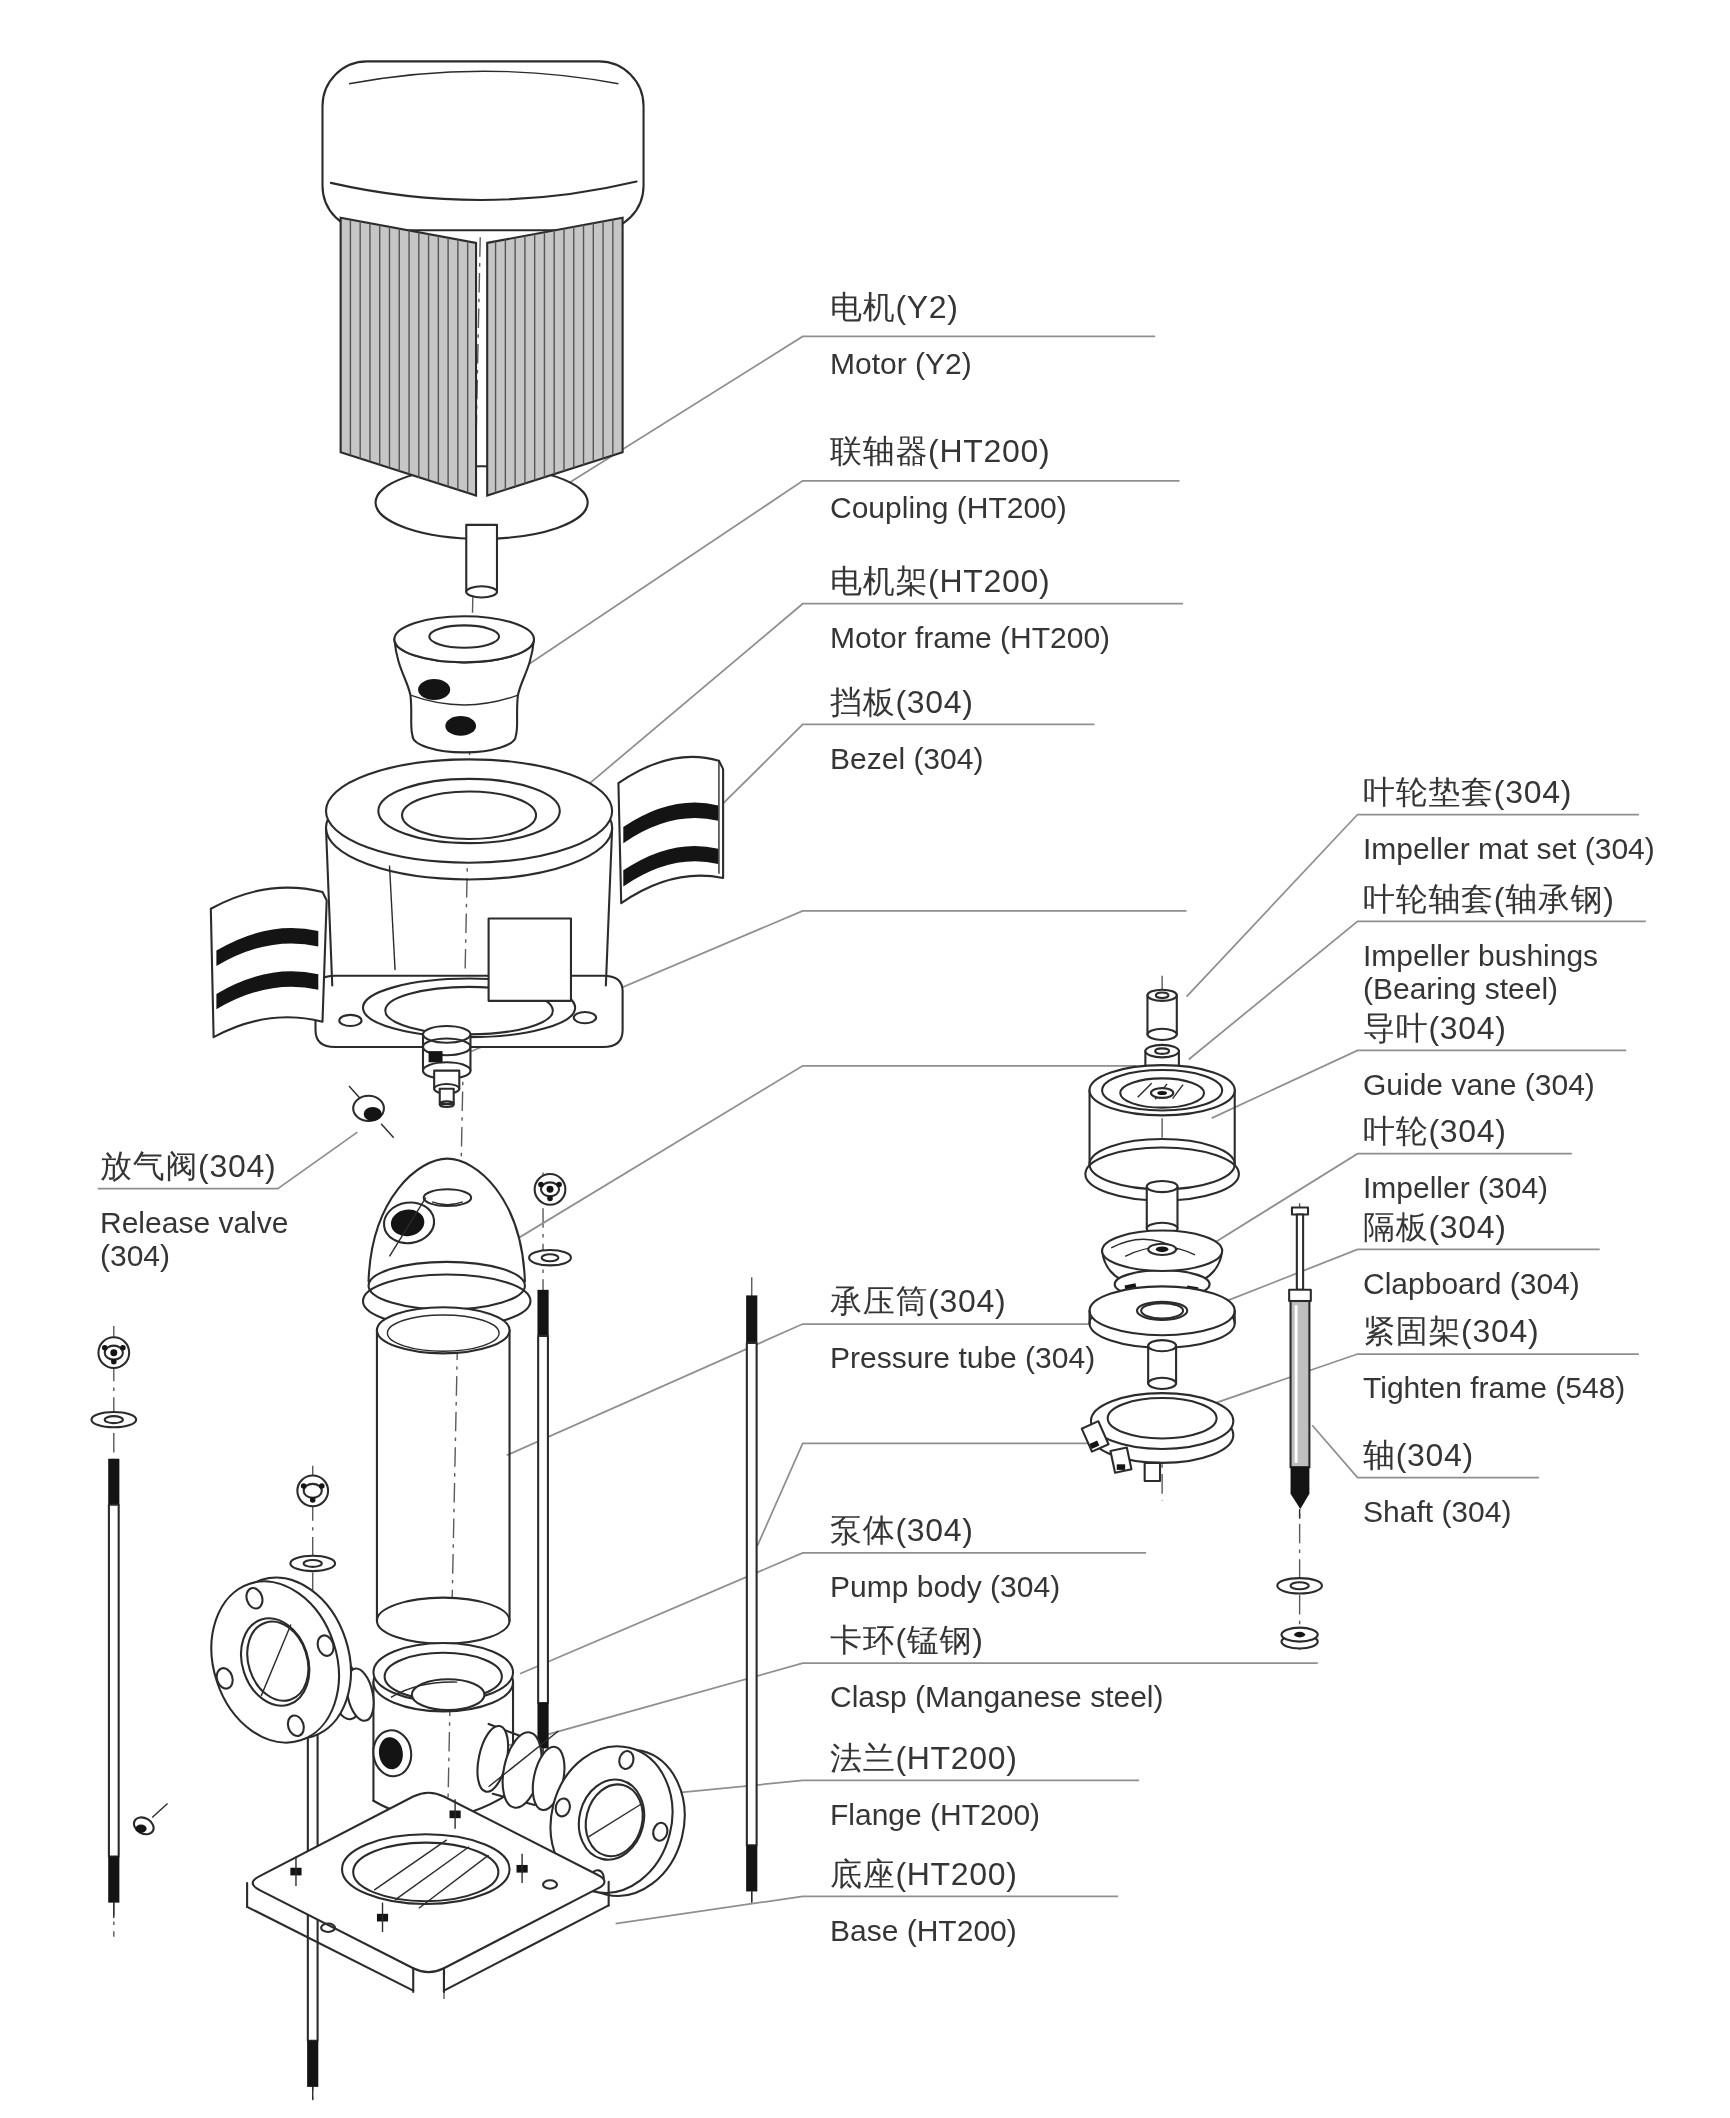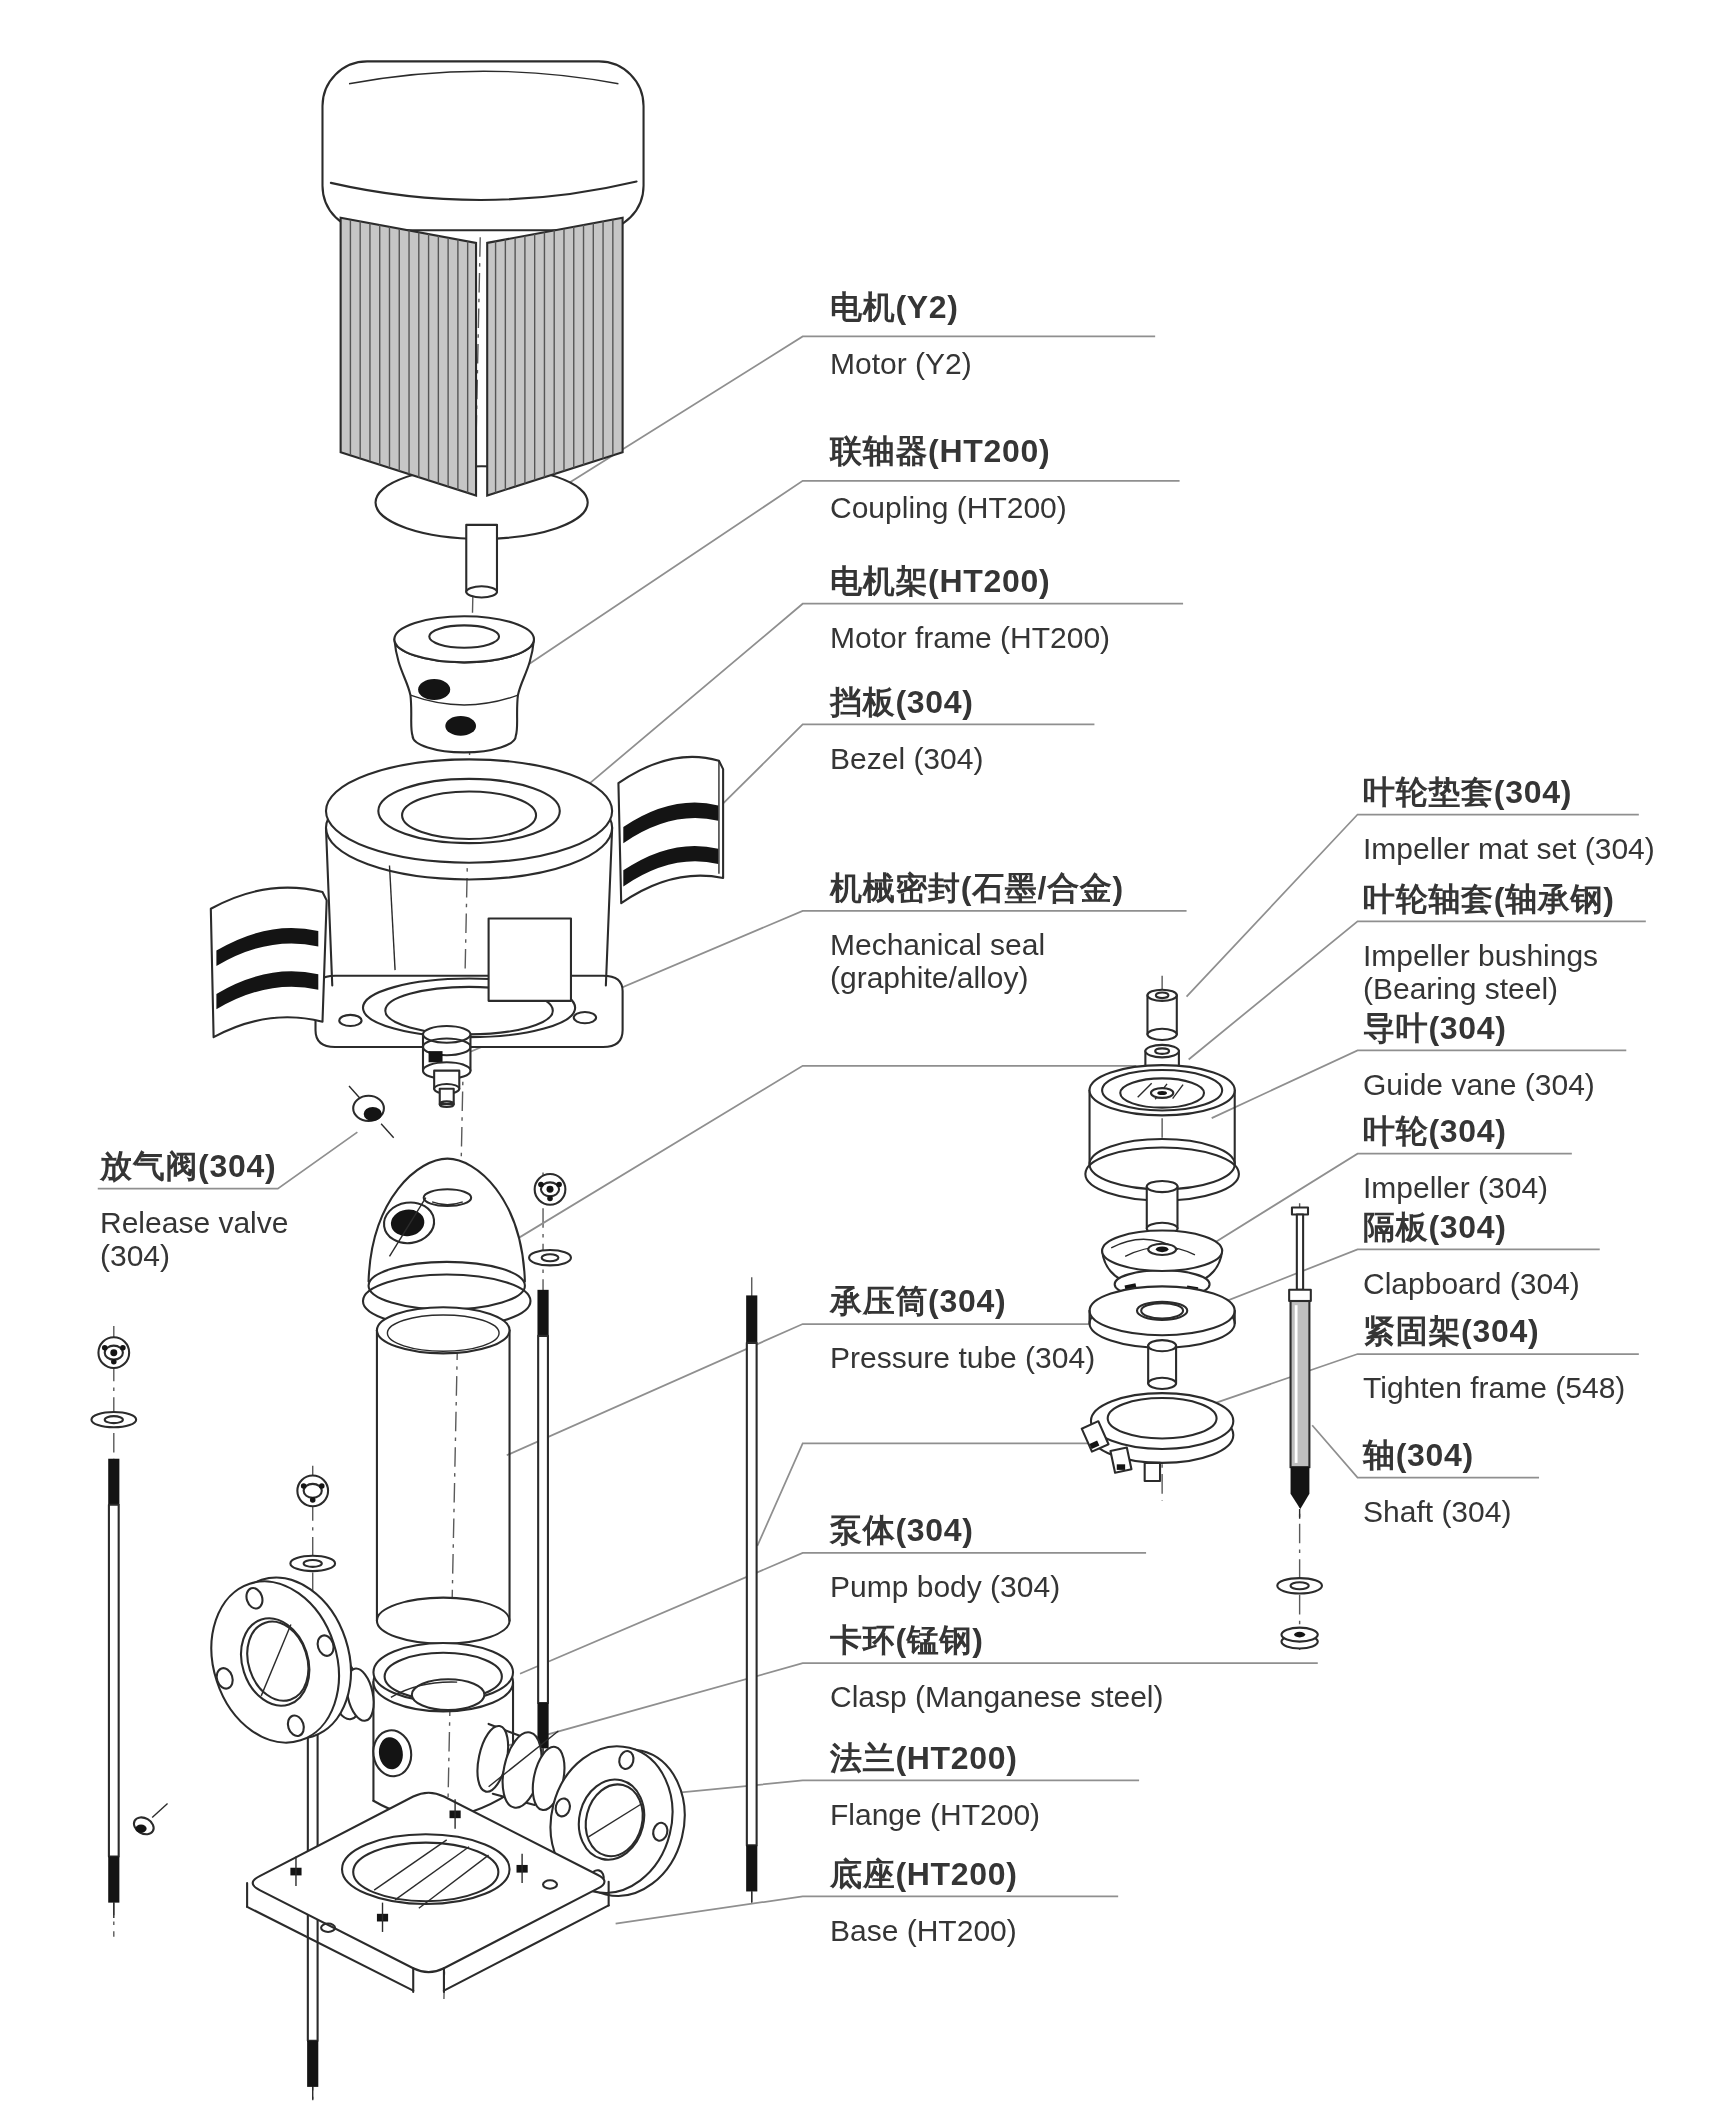--- a/index.html
+++ b/index.html
@@ -1,20 +1,20 @@
 <!DOCTYPE html>
 <html style="font-size:11px"><head>
 <meta charset="utf-8">
 <style>
   html,body{margin:0;padding:0;background:#ffffff;}
   .stage{position:relative;width:1731px;height:2119px;background:#ffffff;overflow:hidden;
          font-family:"Liberation Sans","DejaVu Sans",sans-serif;}
   .art{position:absolute;left:0;top:0;width:1731px;height:2119px;}
   .lbl{position:absolute;color:#353535;}
-  .lbl .cn{font-size:32px;font-weight:700;line-height:36px;letter-spacing:0.7px;white-space:pre;}
+  .lbl .cn{font-size:32px;font-weight:400;line-height:36px;letter-spacing:0.7px;white-space:pre;}
   .lbl .en{font-size:30px;font-weight:500;line-height:33px;margin-top:22px;white-space:pre-line;}
   
   .ln{fill:none;stroke:#2b2b2b;stroke-width:3;stroke-linecap:round;stroke-linejoin:round;}
   .lnw{fill:#ffffff;stroke:#2b2b2b;stroke-width:3;stroke-linecap:round;stroke-linejoin:round;}
   .thin{fill:none;stroke:#2b2b2b;stroke-width:2;}
   .dark{fill:#141414;stroke:none;}
   .gray{fill:#c6c6c6;stroke:#2b2b2b;stroke-width:3;}
   .fin{stroke:#555555;stroke-width:2;}
   .lead{fill:none;stroke:#8f8f8f;stroke-width:2.5;}
   .cl{fill:none;stroke:#5a5a5a;stroke-width:2;stroke-dasharray:28 9 5 9;}
@@ -398,25 +398,20 @@
     <div class="en">Coupling (HT200)</div>
   </div>
   <div class="lbl" style="left:830px;top:563px">
     <div class="cn">电机架(HT200)</div>
     <div class="en">Motor frame (HT200)</div>
   </div>
   <div class="lbl" style="left:830px;top:684px">
     <div class="cn">挡板(304)</div>
     <div class="en">Bezel (304)</div>
   </div>
-  <div class="lbl" style="left:830px;top:870px">
-    <div class="cn">机械密封(石墨/合金)</div>
-    <div class="en">Mechanical seal
-(graphite/alloy)</div>
-  </div>
   <div class="lbl" style="left:100px;top:1148px">
     <div class="cn">放气阀(304)</div>
     <div class="en">Release valve
 (304)</div>
   </div>
   <div class="lbl" style="left:830px;top:1283px">
     <div class="cn">承压筒(304)</div>
     <div class="en">Pressure tube (304)</div>
   </div>
   <div class="lbl" style="left:830px;top:1512px">

